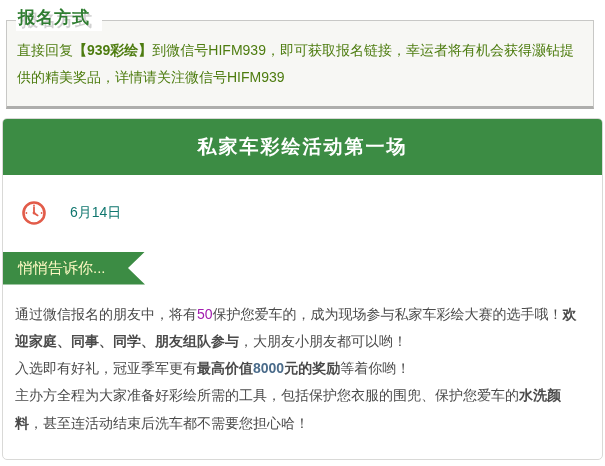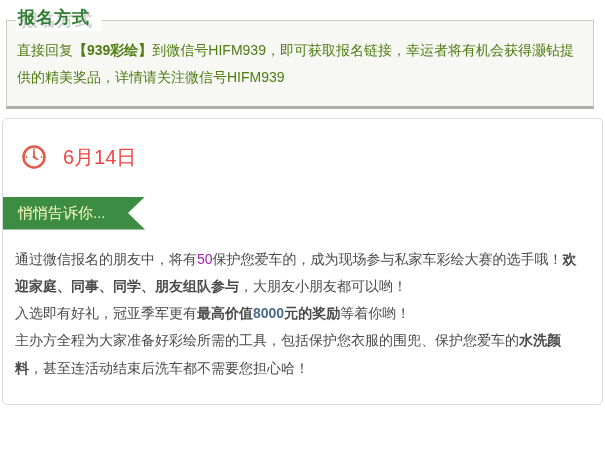--- a/index.html
+++ b/index.html
@@ -44,21 +44,21 @@
     display: flex; align-items: center; justify-content: center;
   }
   .banner-title {
     color: #ffffff; font-size: 19px; font-weight: bold; letter-spacing: 2px;
   }
   .info-row {
     display: flex; align-items: center;
     padding: 0 0 0 18px; margin-top: 25px;
   }
   .info-icon { width: 26px; height: 26px; flex: 0 0 26px; }
-  .info-label { margin-left: 16px; font-size: 20px; color: #ef4444; }
+  .info-label { margin-left: 23px; font-size: 14px; color: #0f766e; }
 
   .ribbon {
     margin-top: 26px;
     width: 142px; height: 33px;
     background: #3c8c44;
     clip-path: polygon(0 0, 100% 0, calc(100% - 17px) 50%, 100% 100%, 0 100%);
     display: flex; align-items: center;
   }
   .ribbon-label { color: #fef9c3; font-size: 15px; padding-left: 15px; }
 
@@ -77,20 +77,23 @@
 
   <div class="signup-section">
     <div class="section-title">报名方式</div>
     <div class="notice-box">
       <span><span>直接回复</span><span class="bold">【939彩绘】</span><span>到微信号HIFM939，即可获取报名链接，幸运者将有机会获得灏钻提供的精美奖品，详情请关注微信号HIFM939</span></span>
     </div>
   </div>
 
   <div class="event-card">
 
+    <div class="event-banner">
+      <span class="banner-title">私家车彩绘活动第一场</span>
+    </div>
 
     <div class="info-row">
       <span class="info-icon">
         <svg viewBox="0 0 26 26" width="26" height="26">
           <circle cx="13" cy="13" r="10.5" fill="none" stroke="#e25c4a" stroke-width="2.6"></circle>
           <circle cx="13" cy="13" r="1.4" fill="#e25c4a"></circle>
           <path d="M13 7.2 L13 13 L16.6 15.4" fill="none" stroke="#e25c4a" stroke-width="1.8" stroke-linecap="round"></path>
           <circle cx="13" cy="5.4" r="0.9" fill="#e25c4a"></circle>
           <circle cx="20.6" cy="13" r="0.9" fill="#e25c4a"></circle>
           <circle cx="5.4" cy="13" r="0.9" fill="#e25c4a"></circle>

